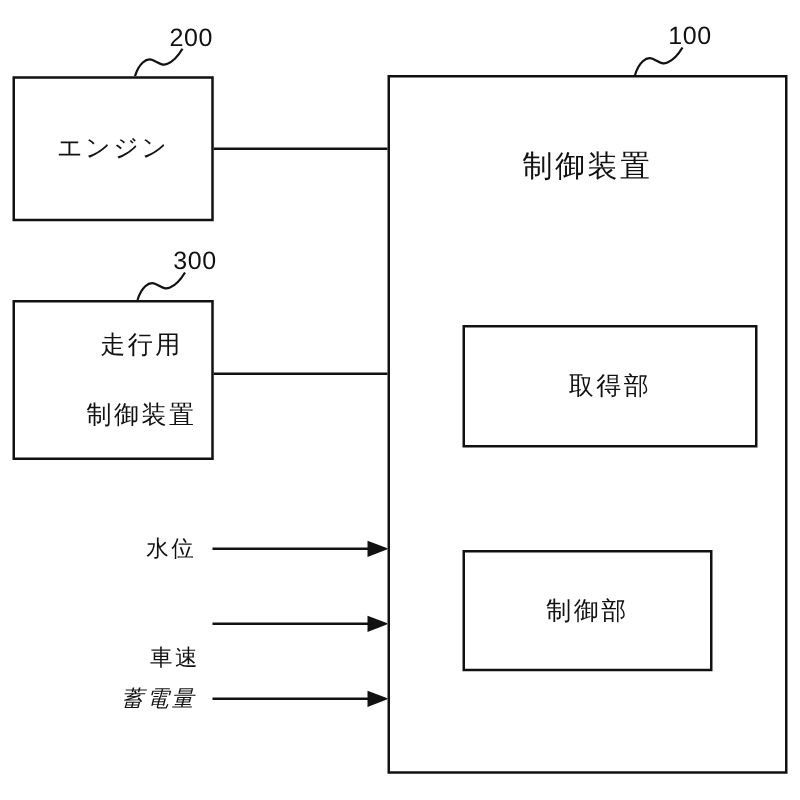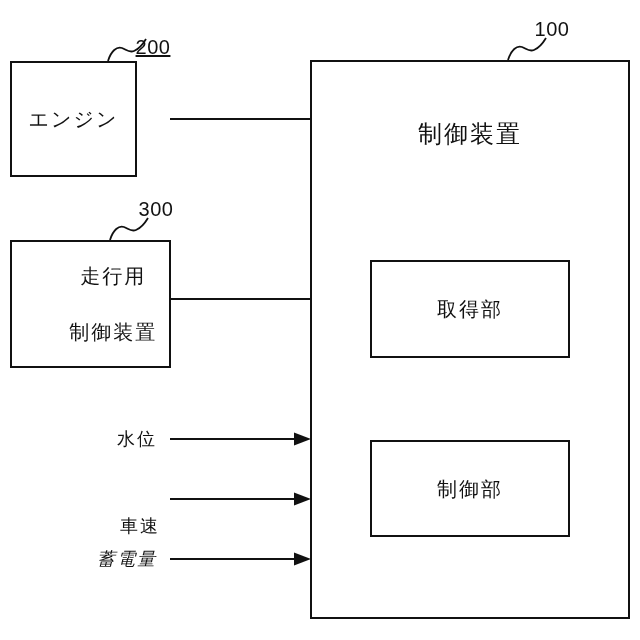--- a/index.html
+++ b/index.html
@@ -32,46 +32,46 @@
     align-items: center;
     justify-content: center;
     text-align: center;
   }
   .box-label {
     font-size: 20px;
     letter-spacing: 2px;
     line-height: 28px;
     white-space: pre;
   }
-  #engine-box    { left: 10px;  top: 61px;  width: 127px; height: 116px; }
+  #engine-box    { left: 10px;  top: 61px;  width: 161px; height: 116px; }
   #motor-box     { left: 10px;  top: 240px; width: 161px; height: 128px; }
   #control-device-box {
     left: 310px; top: 60px; width: 320px; height: 559px;
     align-items: flex-start; justify-content: center;
   }
-  #acquisition-box { left: 370px; top: 260px; width: 200px; height: 98px; }
+  #acquisition-box { left: 370px; top: 260px; width: 236px; height: 98px; }
   #control-unit-box { left: 370px; top: 440px; width: 200px; height: 97px; }
   #control-device-title {
     position: absolute;
     left: 0; right: 0;
     top: 62px;
     text-align: center;
     font-size: 24px;
     letter-spacing: 2px;
     line-height: 20px;
   }
   .ref-num {
     position: absolute;
     width: 80px;
     text-align: center;
     font-size: 20px;
     line-height: 22px;
     letter-spacing: 0.5px;
   }
-  #ref-200 { left: 113px; top: 36px; text-decoration: underline; }
+  #ref-200 { left: 113px; top: 20px; }
   #ref-300 { left: 116px; top: 198px; }
   #ref-100 { left: 512px; top: 18px; }
   #ref-110 { left: 514px; top: 217px; }
   #ref-120 { left: 514px; top: 397px; }
   .input-label {
     position: absolute;
     width: 80px;
     text-align: center;
     font-size: 18px;
     letter-spacing: 2px;

